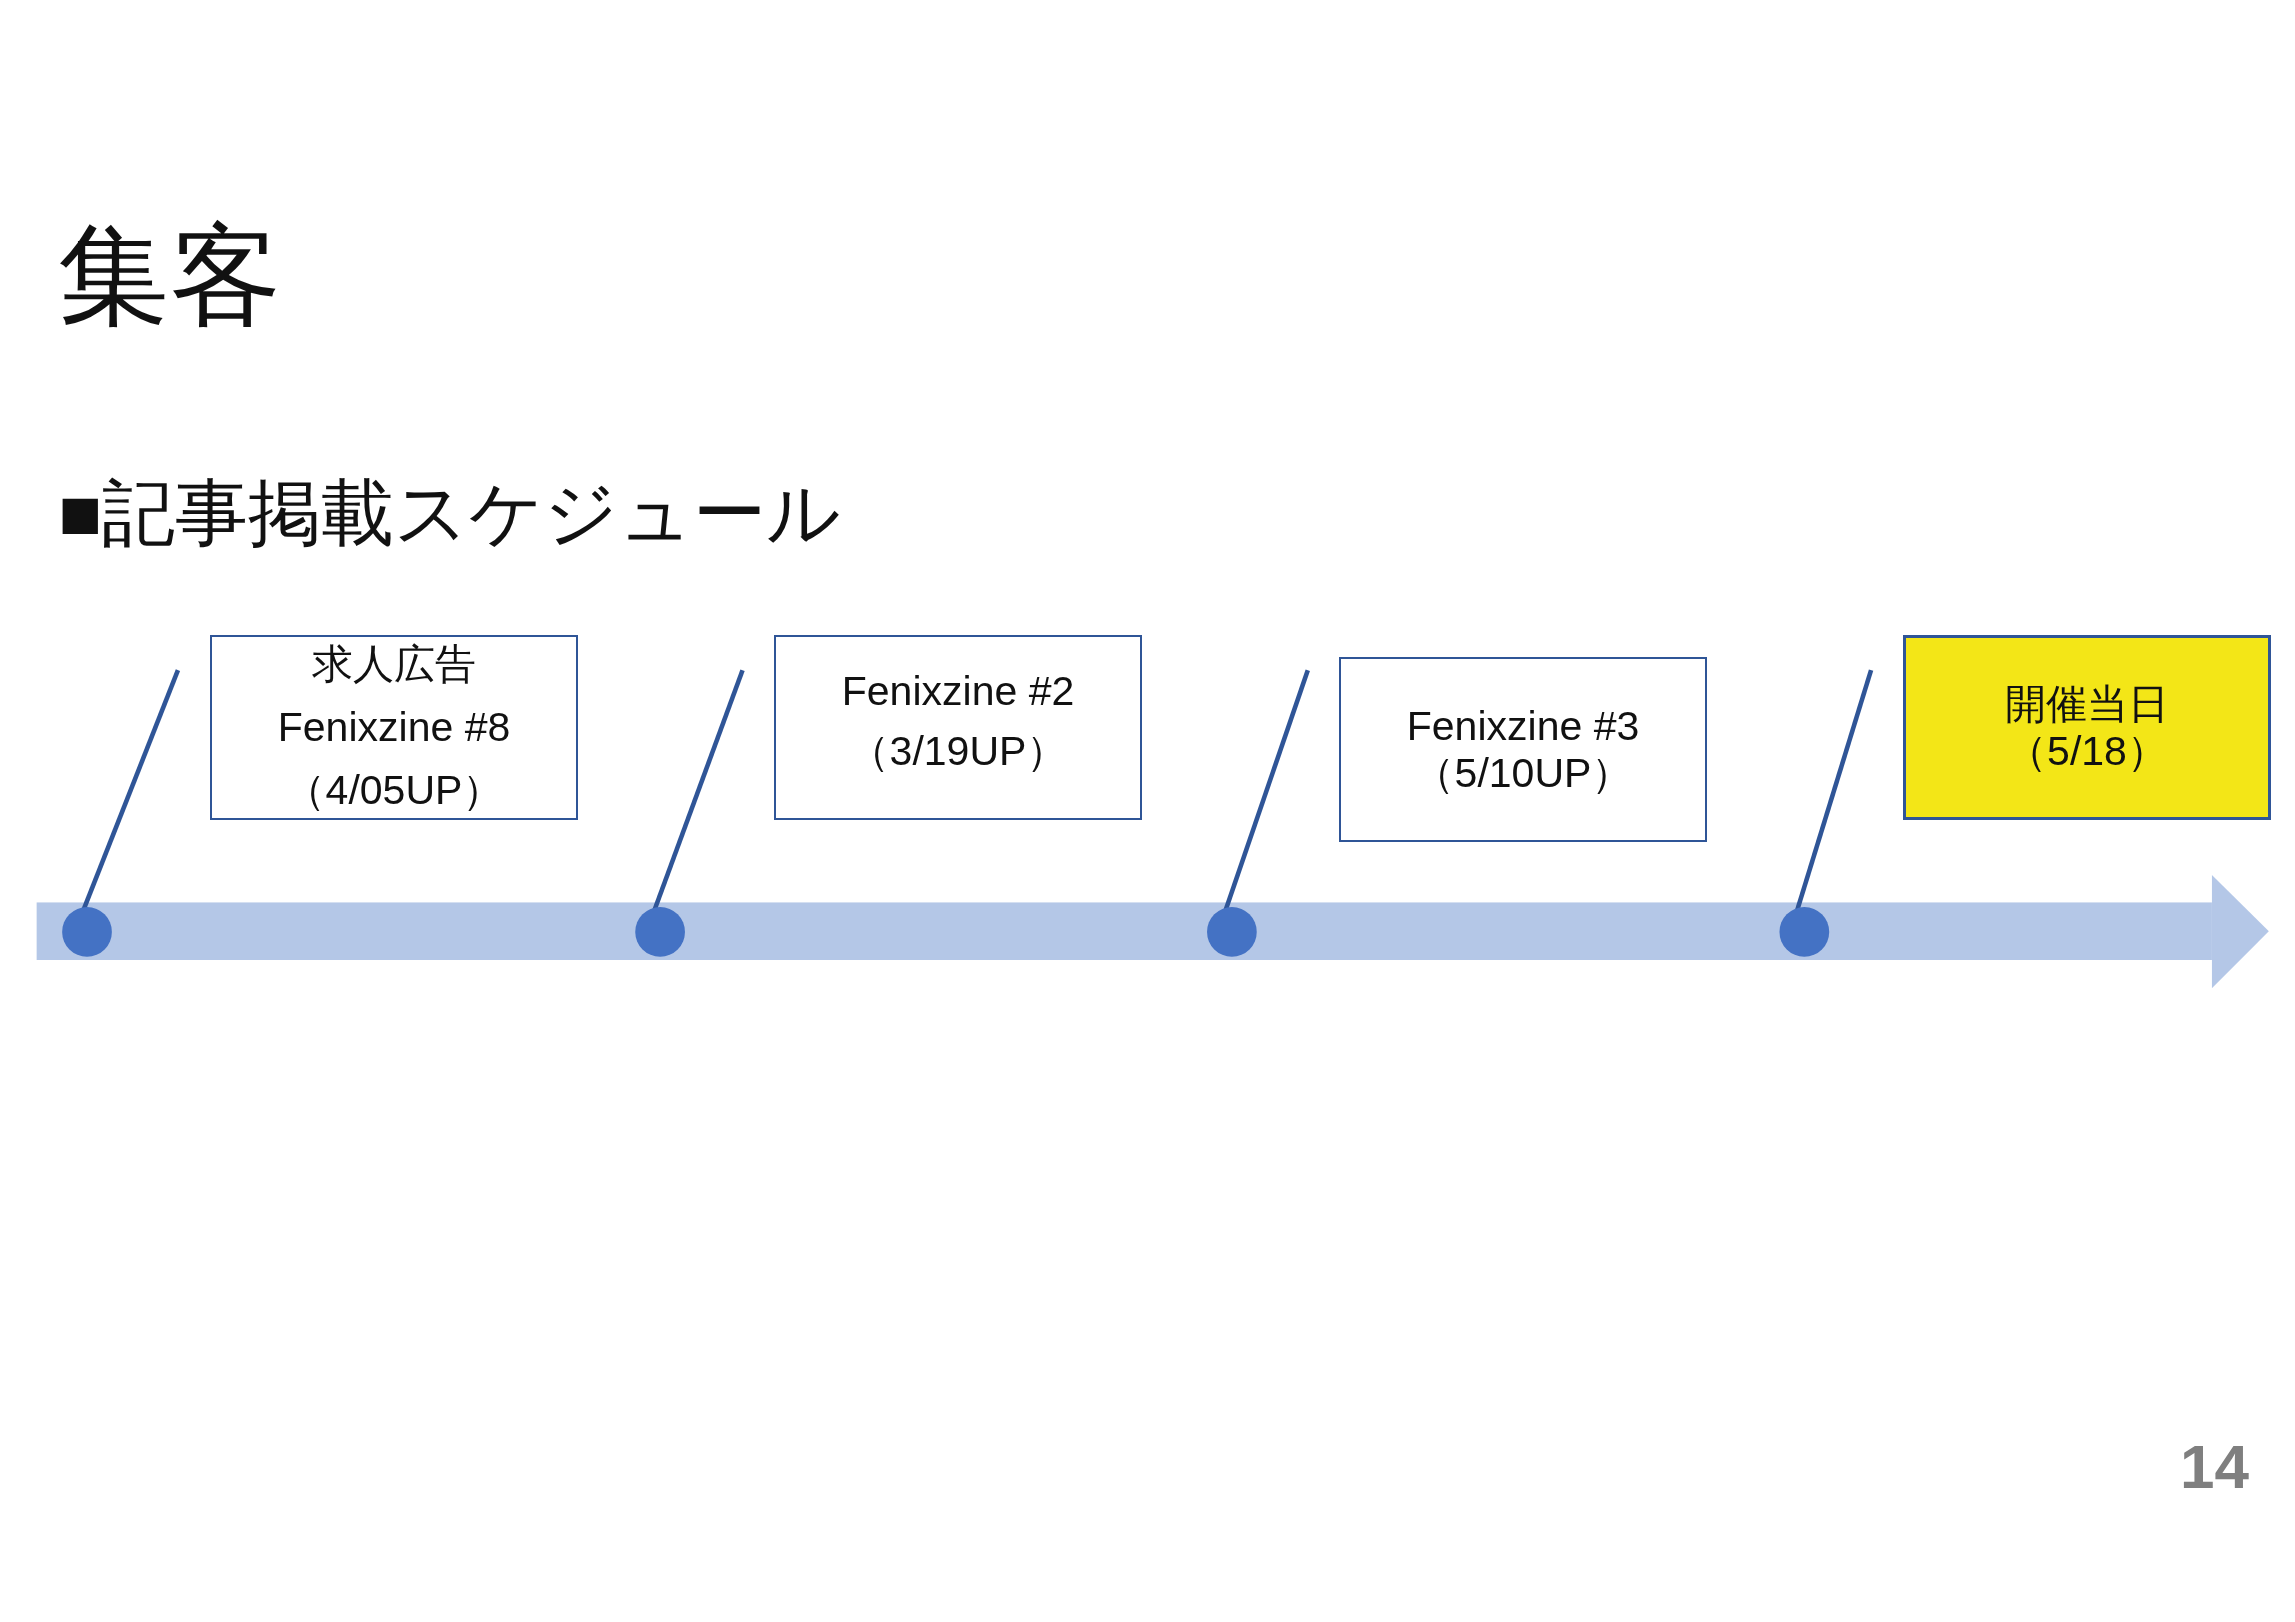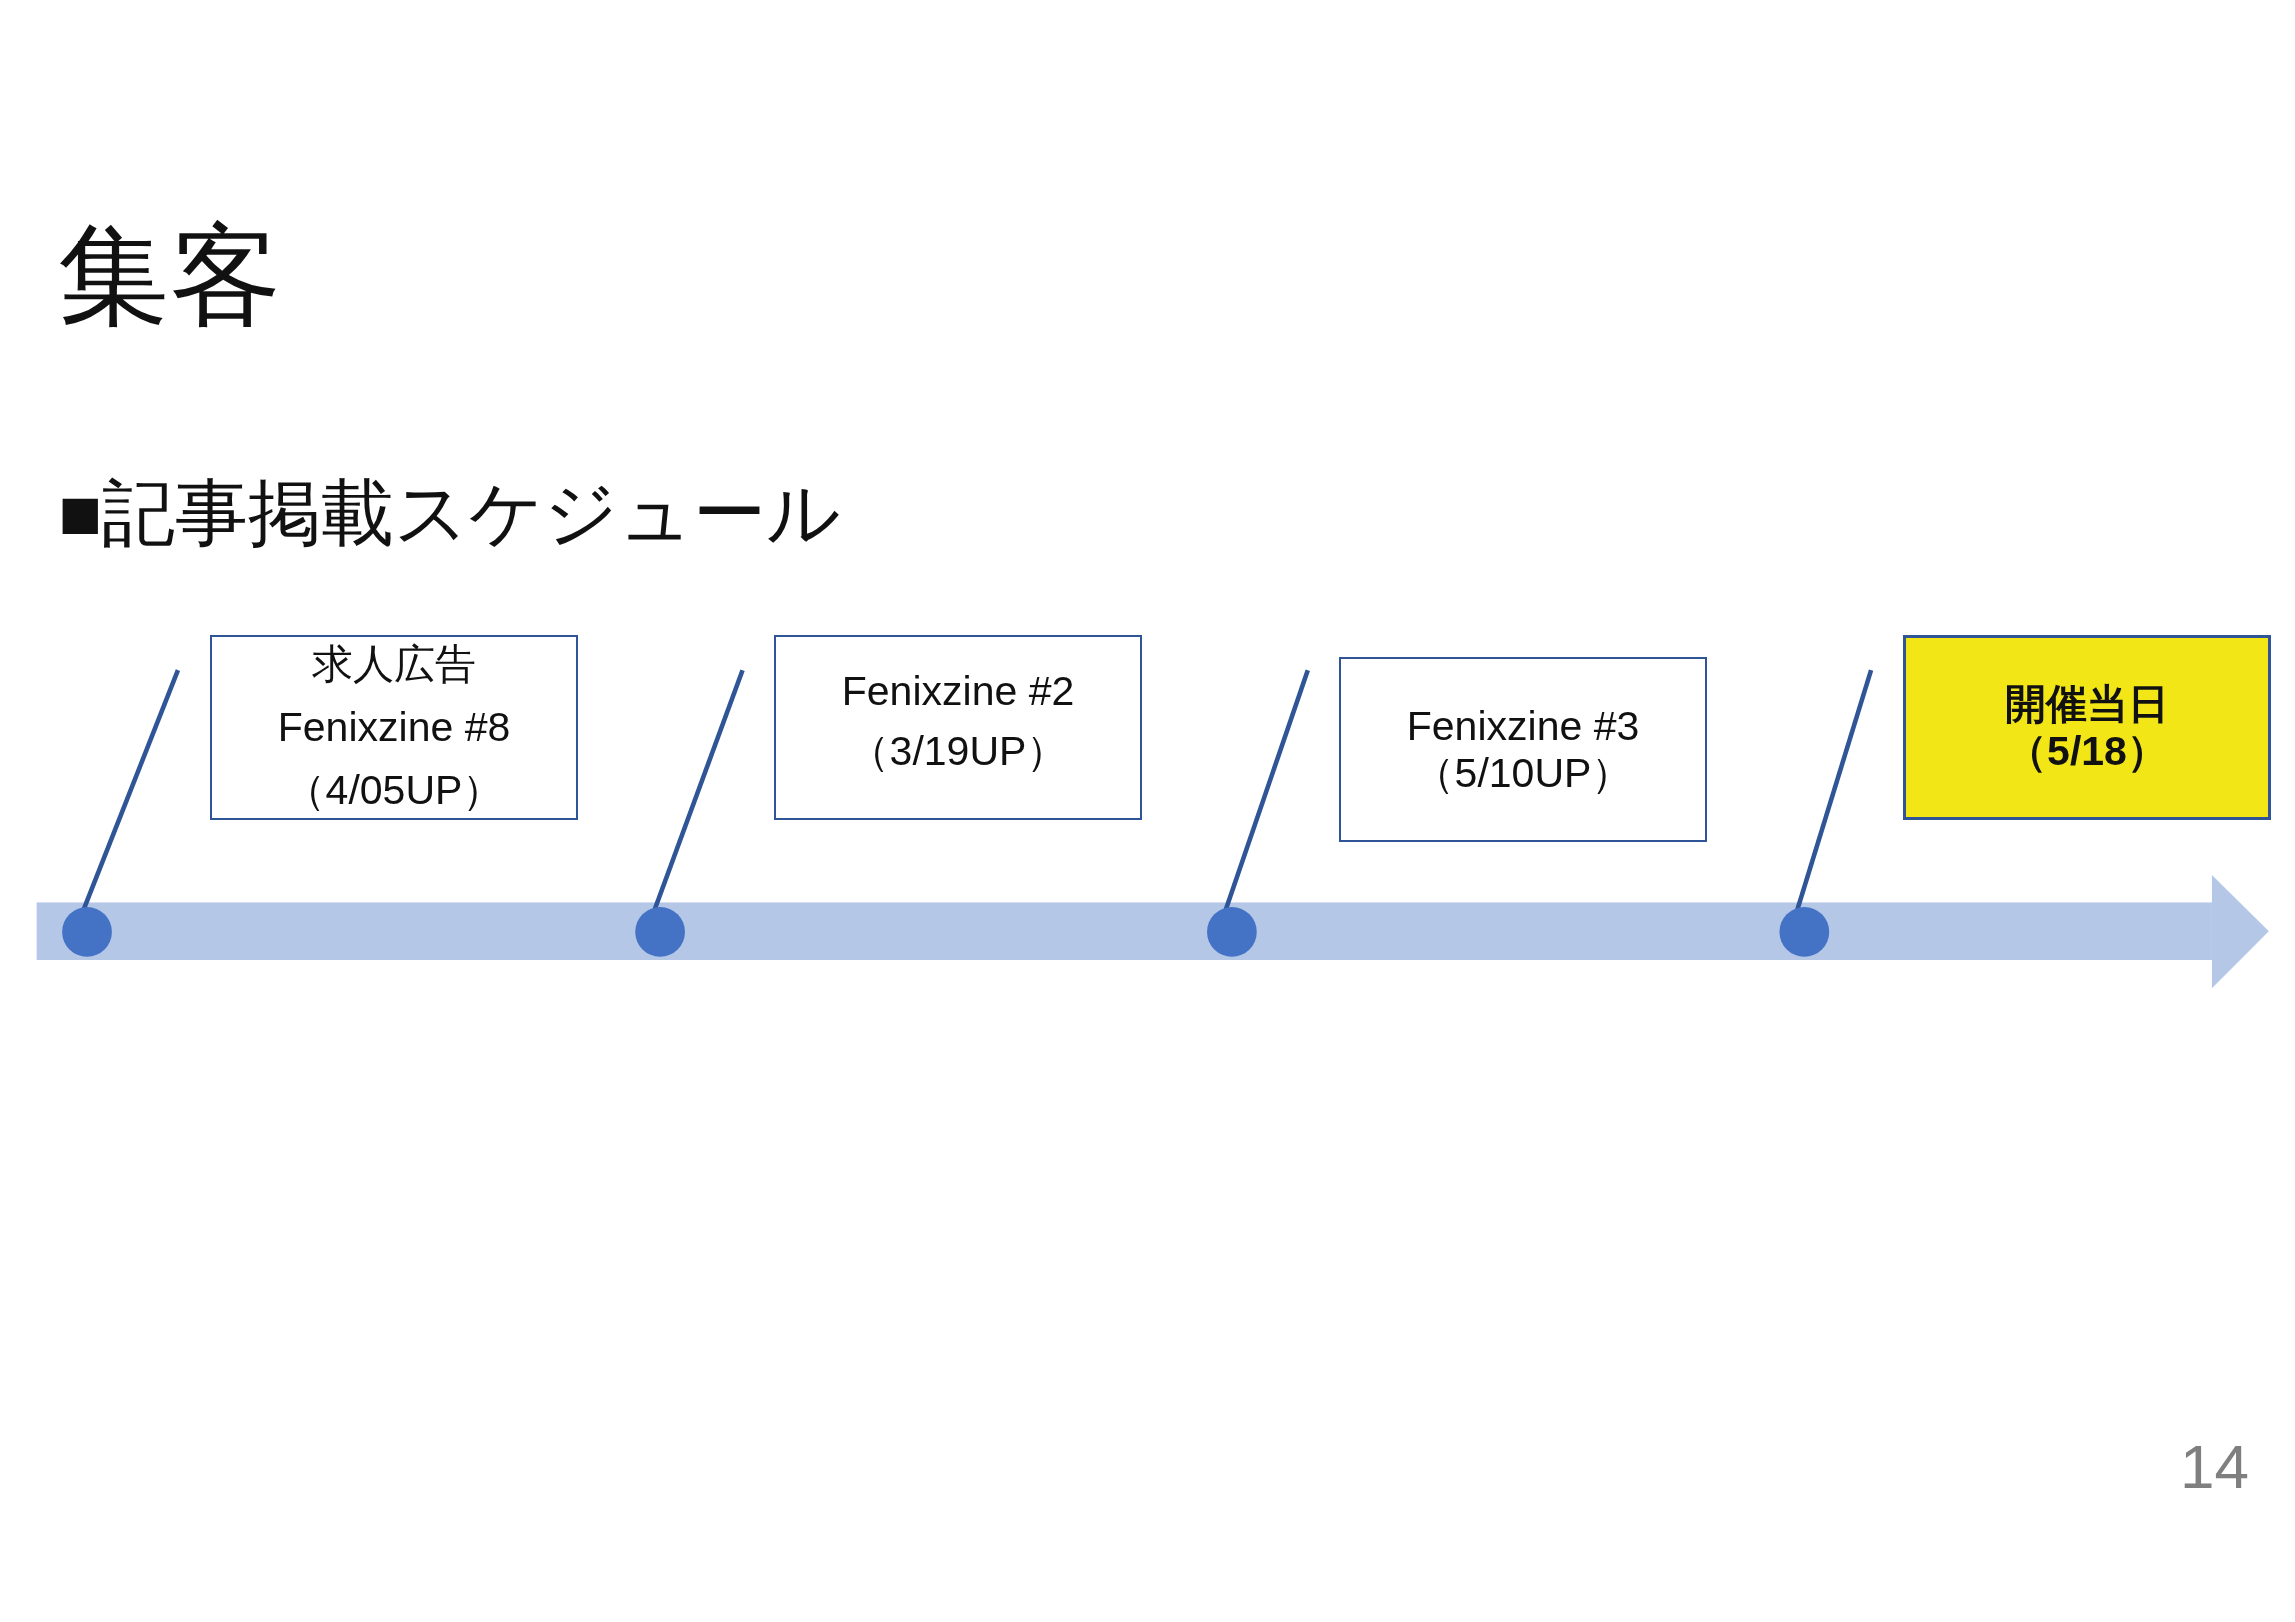--- a/index.html
+++ b/index.html
@@ -64,27 +64,27 @@
   .ms-box.highlight{
     background:var(--highlight-fill);
     border-width:3.3px;
   }
   .ms-line{
     font-size:41px;
     line-height:47px;
     white-space:nowrap;
     color:var(--text);
   }
-  .highlight .ms-line{font-weight:700;}
+  .highlight .ms-line{font-weight:400;}
   .page-number{
     position:absolute;
     top:1436px;
     right:46px;
     font-size:62px;
-    font-weight:400;
+    font-weight:700;
     line-height:1;
     color:var(--page-number-gray);
     text-align:right;
   }
 </style>
 </head>
 <body>
 
 <div class="slide">
 

